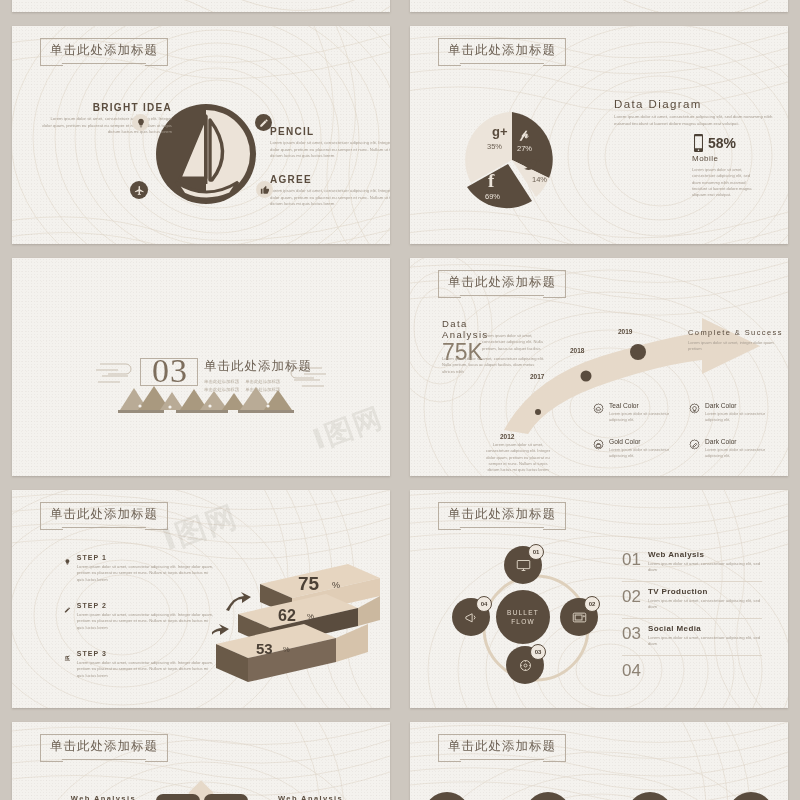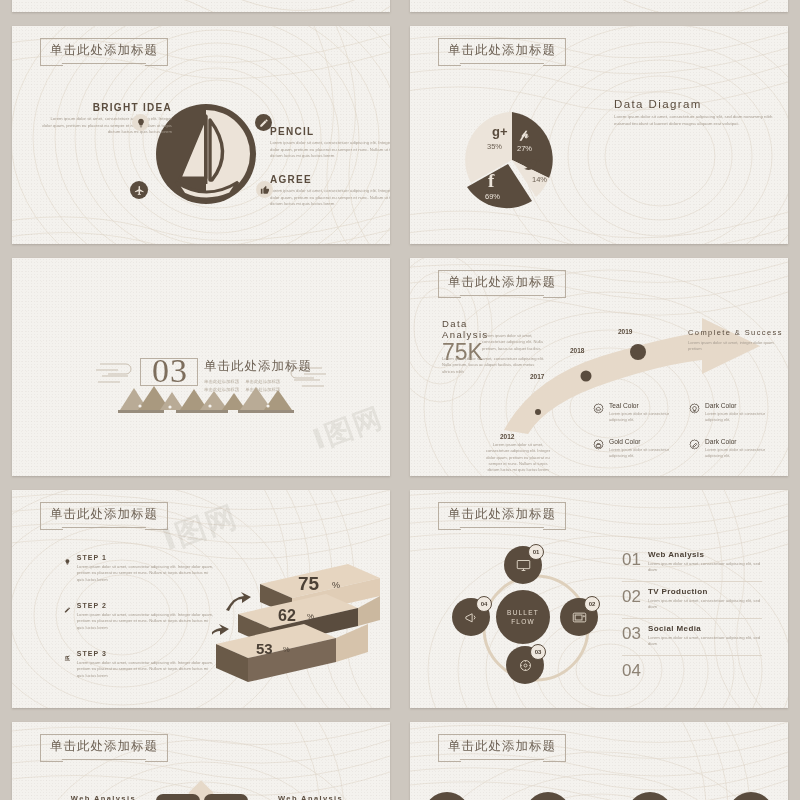--- a/index.html
+++ b/index.html
@@ -251,20 +251,30 @@
       <text x="34" y="85" font-size="19" font-weight="bold" fill="#ece4da" font-family="Liberation Serif,serif">f</text>
       <text x="31" y="97" font-size="7.5" fill="#ece4da" font-family="Liberation Sans,sans-serif">69%</text>
     </svg>
 
     <div style="position:absolute;left:204px;top:72px;width:160px;">
       <div class="h-en" style="font-size:11.5px;">Data Diagram</div>
       <div class="lorem" style="font-size:4.4px;margin-top:4px;">Lorem ipsum dolor sit amet, consectetuer adipiscing elit, sed diam nonummy nibh euismod tincidunt ut laoreet dolore magna aliquam erat volutpat.</div>
     </div>
 
 
+    <div style="position:absolute;left:282px;top:108px;width:72px;">
+      <div style="display:flex;align-items:center;gap:3px;">
+        <svg width="13" height="18" viewBox="0 0 16 24" fill="#4c4136">
+            <path d="M12.5 0h-9A1.5 1.5 0 0 0 2 1.5v21A1.5 1.5 0 0 0 3.5 24h9a1.5 1.5 0 0 0 1.5-1.5v-21A1.5 1.5 0 0 0 12.5 0zM8 22.8a1.1 1.1 0 1 1 0-2.2 1.1 1.1 0 0 1 0 2.2zM12.6 19H3.4V3h9.2z"></path>
+          </svg>
+        <span class="stat-num">58%</span>
+      </div>
+      <div class="stat-lbl" style="margin-top:2px;">Mobile</div>
+      <div class="lorem" style="font-size:4.1px;margin-top:4px;width:64px;">Lorem ipsum dolor sit amet, consectetuer adipiscing elit, sed diam nonummy nibh euismod tincidunt ut laoreet dolore magna aliquam erat volutpat.</div>
+    </div>
   </div>
 
   <div class="slide">
     <div class="noise"></div>
 
     <svg style="position:absolute;left:84px;top:100px;" width="42" height="28" viewBox="0 0 42 28">
       <g fill="none" stroke="#c9bfb1" stroke-width="1">
         <path d="M4 6h26a5 5 0 0 1 0 10H12"></path>
           <path d="M0 12h22"></path>
           <path d="M6 18h26"></path>

